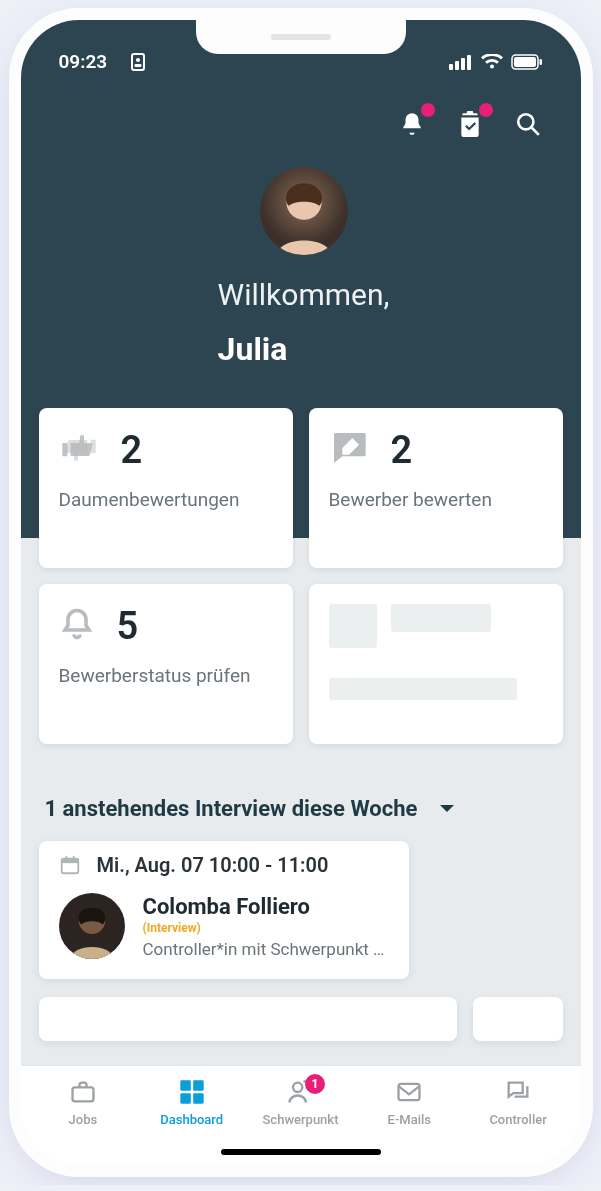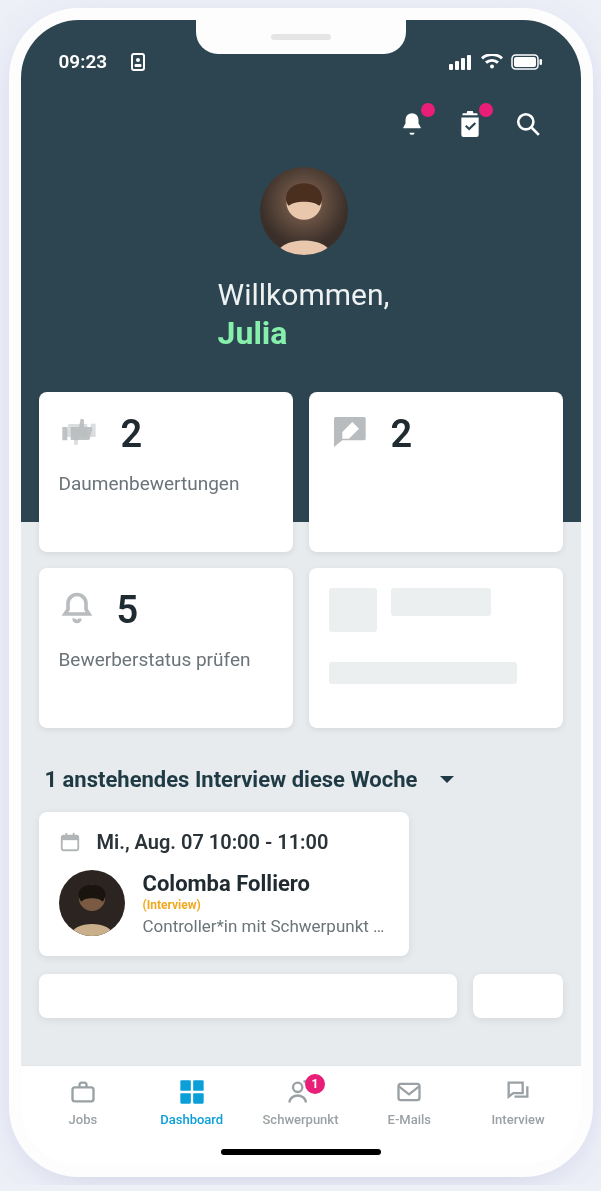--- a/index.html
+++ b/index.html
@@ -53,21 +53,21 @@
   .dot-badge {
     position:absolute; top:-6px; right:-8px;
     width:14px; height:14px; border-radius:50%;
     background:#e91e79;
   }
 
   .greeting { display:flex; align-items:center; gap:22px; margin:28px 0 40px 0; padding-left:6px;flex-direction:column;}
   .avatar { width:88px; height:88px; border-radius:50%; flex:0 0 88px; overflow:hidden; }
   .avatar svg { width:100%; height:100%; display:block; }
   .greeting-text .hello { font-size:30px; font-weight:400; color:#eef2f3;}
-  .greeting-text .name  { font-size:32px; font-weight:700; color:#86efac; margin-top:2px;}
+  .greeting-text .name  { font-size:32px; font-weight:700; color:#ffffff; margin-top:18px;}
 
   
   .body {
     flex:1;
     background:#e7ebed;
     padding:0 18px 0 18px;
     overflow:hidden;
     position:relative;
   }
   
@@ -97,28 +97,28 @@
   .card-num  { font-size:38px; font-weight:600; color:#1f2b30;}
   .card-label{ font-size:19px; color:#6b7478; margin-top:16px; line-height:1.25; }
   .ph-row1 { display:flex; gap:14px; }
   .ph-sq   { width:48px; height:44px; background:#eceff0; border-radius:3px;}
   .ph-rect { width:100px; height:28px; background:#eceff0; border-radius:3px;}
   .ph-bar  { width:88%; height:22px; background:#eceff0; border-radius:3px; margin-top:30px;}
 
   .section-title {
     display:flex; align-items:center; gap:14px;
     color:#1f3a44; font-size:22px; font-weight:700;
-    margin:39px 0 20px 6px;
+    margin:52px 0 20px 6px;
   }
   .chev { margin-left:8px; }
 
   .interview-card {
     background:#fff; border-radius:8px;
     box-shadow:0 2px 8px rgba(0,0,0,0.08);
-    padding:18px 20px 20px 20px;
+    padding:12px 20px 20px 20px;
     width:370px;
   }
   .interview-date { display:flex; align-items:center; gap:16px; color:#2a3338; font-size:20px; font-weight:600;}
   .interview-date svg { color:#b0b6b8; }
   .interview-body { display:flex; gap:18px; margin-top:16px;align-items:center; }
   .iv-avatar { width:66px; height:66px; border-radius:50%; flex:0 0 66px; overflow:hidden;}
   .iv-avatar svg { width:100%; height:100%; display:block; }
   .iv-name { font-size:22px; font-weight:700; color:#1f2b30; }
   .iv-type { color:#f0a922; font-weight:700; font-size:12px; margin-top:2px;}
   .iv-role { color:#6b7478; font-size:17px; margin-top:4px; white-space:nowrap; overflow:hidden; text-overflow:ellipsis; max-width:250px;}
@@ -258,20 +258,21 @@
       <div class="card">
         <div class="card-top">
           <span class="card-icon">
             <svg width="40" height="40" viewBox="0 0 24 24" fill="currentColor">
                 <path d="M3 3h18a1 1 0 011 1v12a1 1 0 01-1 1H8l-5 4V4a1 1 0 011-1z"></path>
                 <path d="M14 6l4 4-6 6H8v-4z" fill="#fff"></path>
               </svg>
           </span>
           <span class="card-num">2</span>
         </div>
+        <div class="card-label">Bewerber bewerten</div>
       </div>
 
       <div class="card">
         <div class="card-top">
           <span class="card-icon">
             <svg width="36" height="36" viewBox="0 0 24 24" fill="none" stroke="currentColor" stroke-width="2.4">
                 <path d="M6 9a6 6 0 1112 0v4l2 3H4l2-3V9z"></path>
                 <path d="M10 19a2 2 0 004 0"></path>
               </svg>
           </span>
@@ -360,17 +361,17 @@
           <rect x="3" y="5" width="18" height="14" rx="2"></rect>
           <path d="M3 7l9 7 9-7"></path>
         </svg>
       <span>E-Mails</span>
     </div>
     <div class="tab">
       <svg width="28" height="28" viewBox="0 0 24 24" fill="none" stroke="currentColor" stroke-width="2">
           <path d="M4 4h12v9H8l-4 3V4z"></path>
           <path d="M9 16h11v-9"></path>
         </svg>
-      <span>Interview</span>
+      <span>Controller</span>
     </div>
     <div class="home-indicator"></div>
   </div>
 </div>
 
 </body></html>

